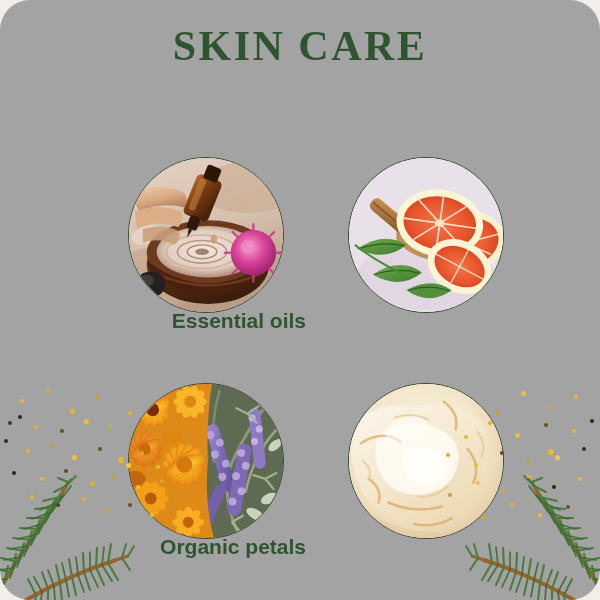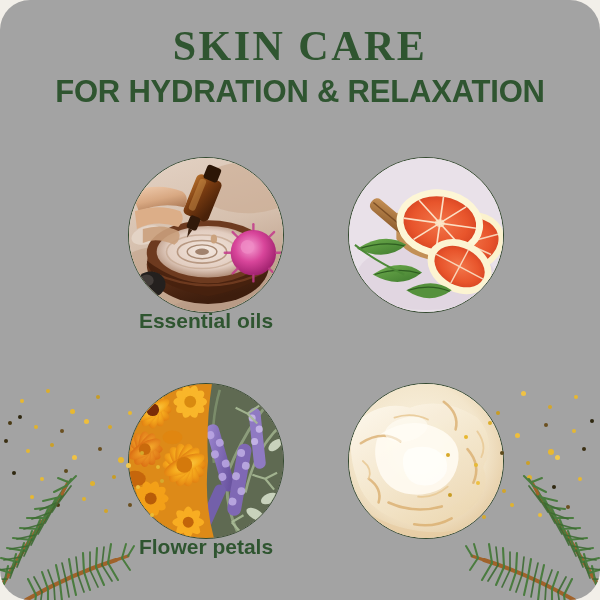--- a/index.html
+++ b/index.html
@@ -26,21 +26,21 @@
     font-size:31px;line-height:36px;font-weight:700;
     letter-spacing:-0.2px;color:#2f5530;margin:4px 0 0 0;
   }
   .circle{
     position:absolute;border-radius:50%;
     border:1.6px solid #33492f;
     overflow:hidden;background:#ece6e6;
     box-sizing:border-box;
   }
   .caption{
-    position:absolute;text-align:center;
+    position:absolute;text-align:right;
     font-family:"Liberation Sans", sans-serif;
     font-size:21px;line-height:26px;font-weight:600;
     color:#2f5530;white-space:nowrap;
   }
 
   
   #c1{left:128px;top:157px;width:156px;height:156px;}
   #c2{left:348px;top:157px;width:156px;height:156px;}
   #c3{left:128px;top:383px;width:156px;height:156px;}
   #c4{left:348px;top:383px;width:156px;height:156px;}
@@ -61,21 +61,20 @@
   .confetti.right{right:0px;top:385px;}
   .dot{position:absolute;border-radius:50%;}
 </style>
 </head>
 <body>
 
 <div id="poster">
 
   <div class="header">
     <h1 class="title">SKIN CARE</h1>
-    <h2 class="subtitle">FOR HYDRATION &amp; RELAXATION</h2>
   </div>
 
   <div class="circle" id="c1">
     <svg class="art" viewBox="0 0 156 156" preserveAspectRatio="xMidYMid slice">
       <defs>
         <linearGradient id="eo-bg" x1="0" y1="0" x2="0.3" y2="1">
           <stop offset="0%" stop-color="#e3d2c4"></stop>
             <stop offset="55%" stop-color="#d6c0ae"></stop>
           <stop offset="100%" stop-color="#b99b86"></stop>
         </linearGradient>
@@ -375,21 +374,21 @@
                 <ellipse rx="16" ry="6" cx="0" cy="0" transform="rotate(135)"></ellipse>
               </g>
           </g>
           <circle r="5.5" fill="#c2650a"></circle>
         </g>
         <ellipse cx="6" cy="96" rx="11" ry="8" fill="#c2620b" opacity="0.9"></ellipse>
         <ellipse cx="44" cy="54" rx="10" ry="7" fill="#e0850f" opacity="0.9"></ellipse>
       </g>
     </svg>
   </div>
-  <div class="caption" id="cap3">Flower petals</div>
+  <div class="caption" id="cap3">Organic petals</div>
 
   <div class="circle" id="c4">
     <svg class="art" viewBox="0 0 156 156" preserveAspectRatio="xMidYMid slice">
       <defs>
         <radialGradient id="sb-bg" cx="45%" cy="42%" r="70%">
           <stop offset="0%" stop-color="#fbf5e6"></stop>
             <stop offset="60%" stop-color="#f3e6cc"></stop>
           <stop offset="100%" stop-color="#e0c294"></stop>
         </radialGradient>
         <linearGradient id="sb-s1" x1="0" y1="0" x2="0.7" y2="1">

